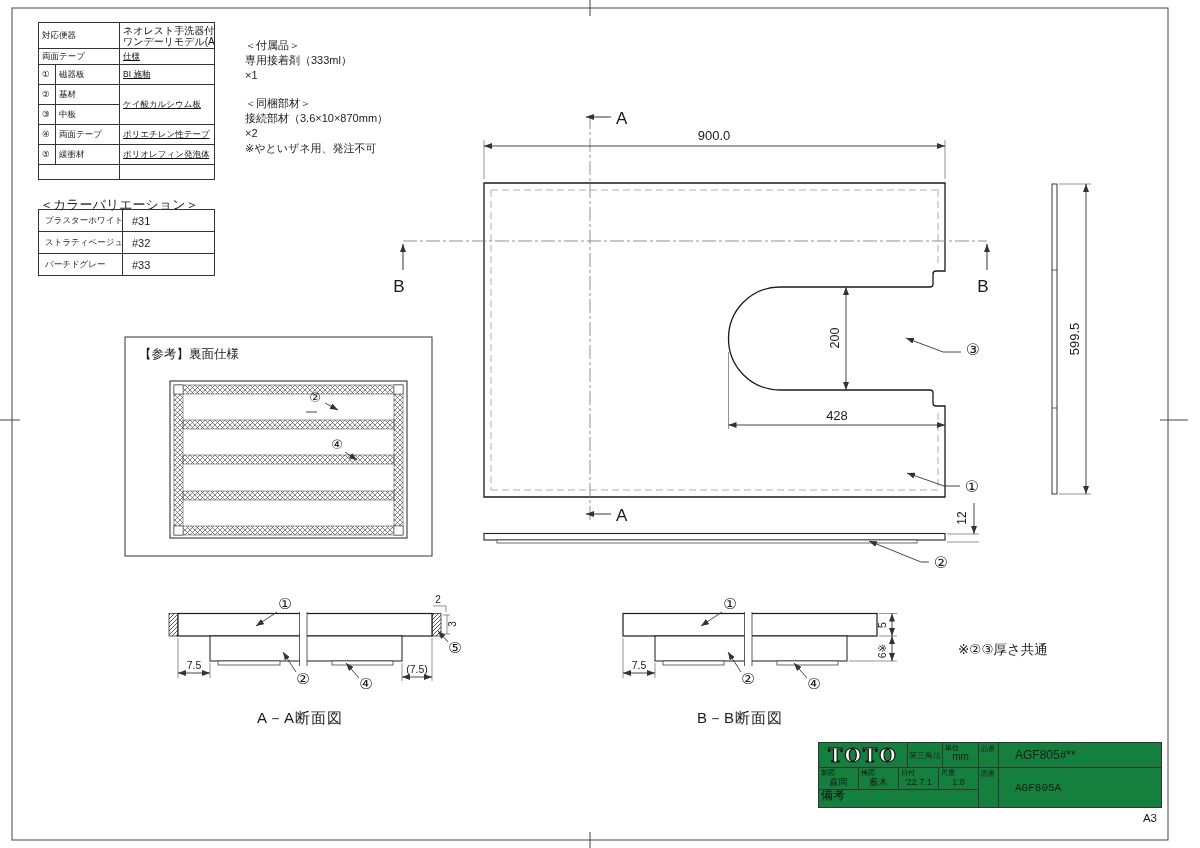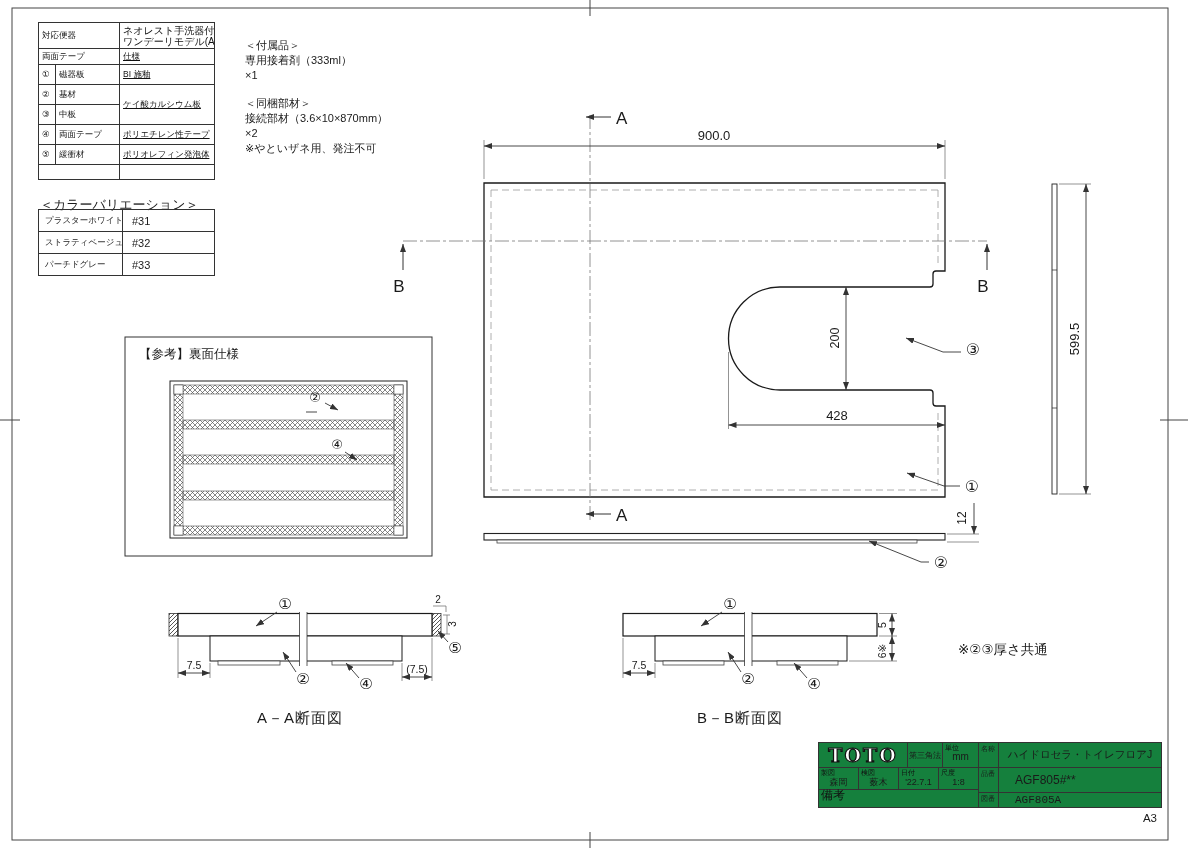--- a/index.html
+++ b/index.html
@@ -349,24 +349,20 @@
         <div class="fcell">
           <div class="lb">尺度</div>
           <div class="vl">1:8</div>
         </div>
       </div>
       <div class="lr3">
         <div class="lb" style="font-size:12px">備考</div>
       </div>
     </div>
     <div class="rhalf">
-      <div class="rr rr1">
-        <div class="rlb">名称</div>
-        <div class="rvalc">ハイドロセラ・トイレフロアJ</div>
-      </div>
       <div class="rr rr2">
         <div class="rlb">品番</div>
         <div class="rvall">AGF805#**</div>
       </div>
       <div class="rr rr3">
         <div class="rlb">図番</div>
         <div class="rvall3">AGF805A</div>
       </div>
     </div>
   </div>

